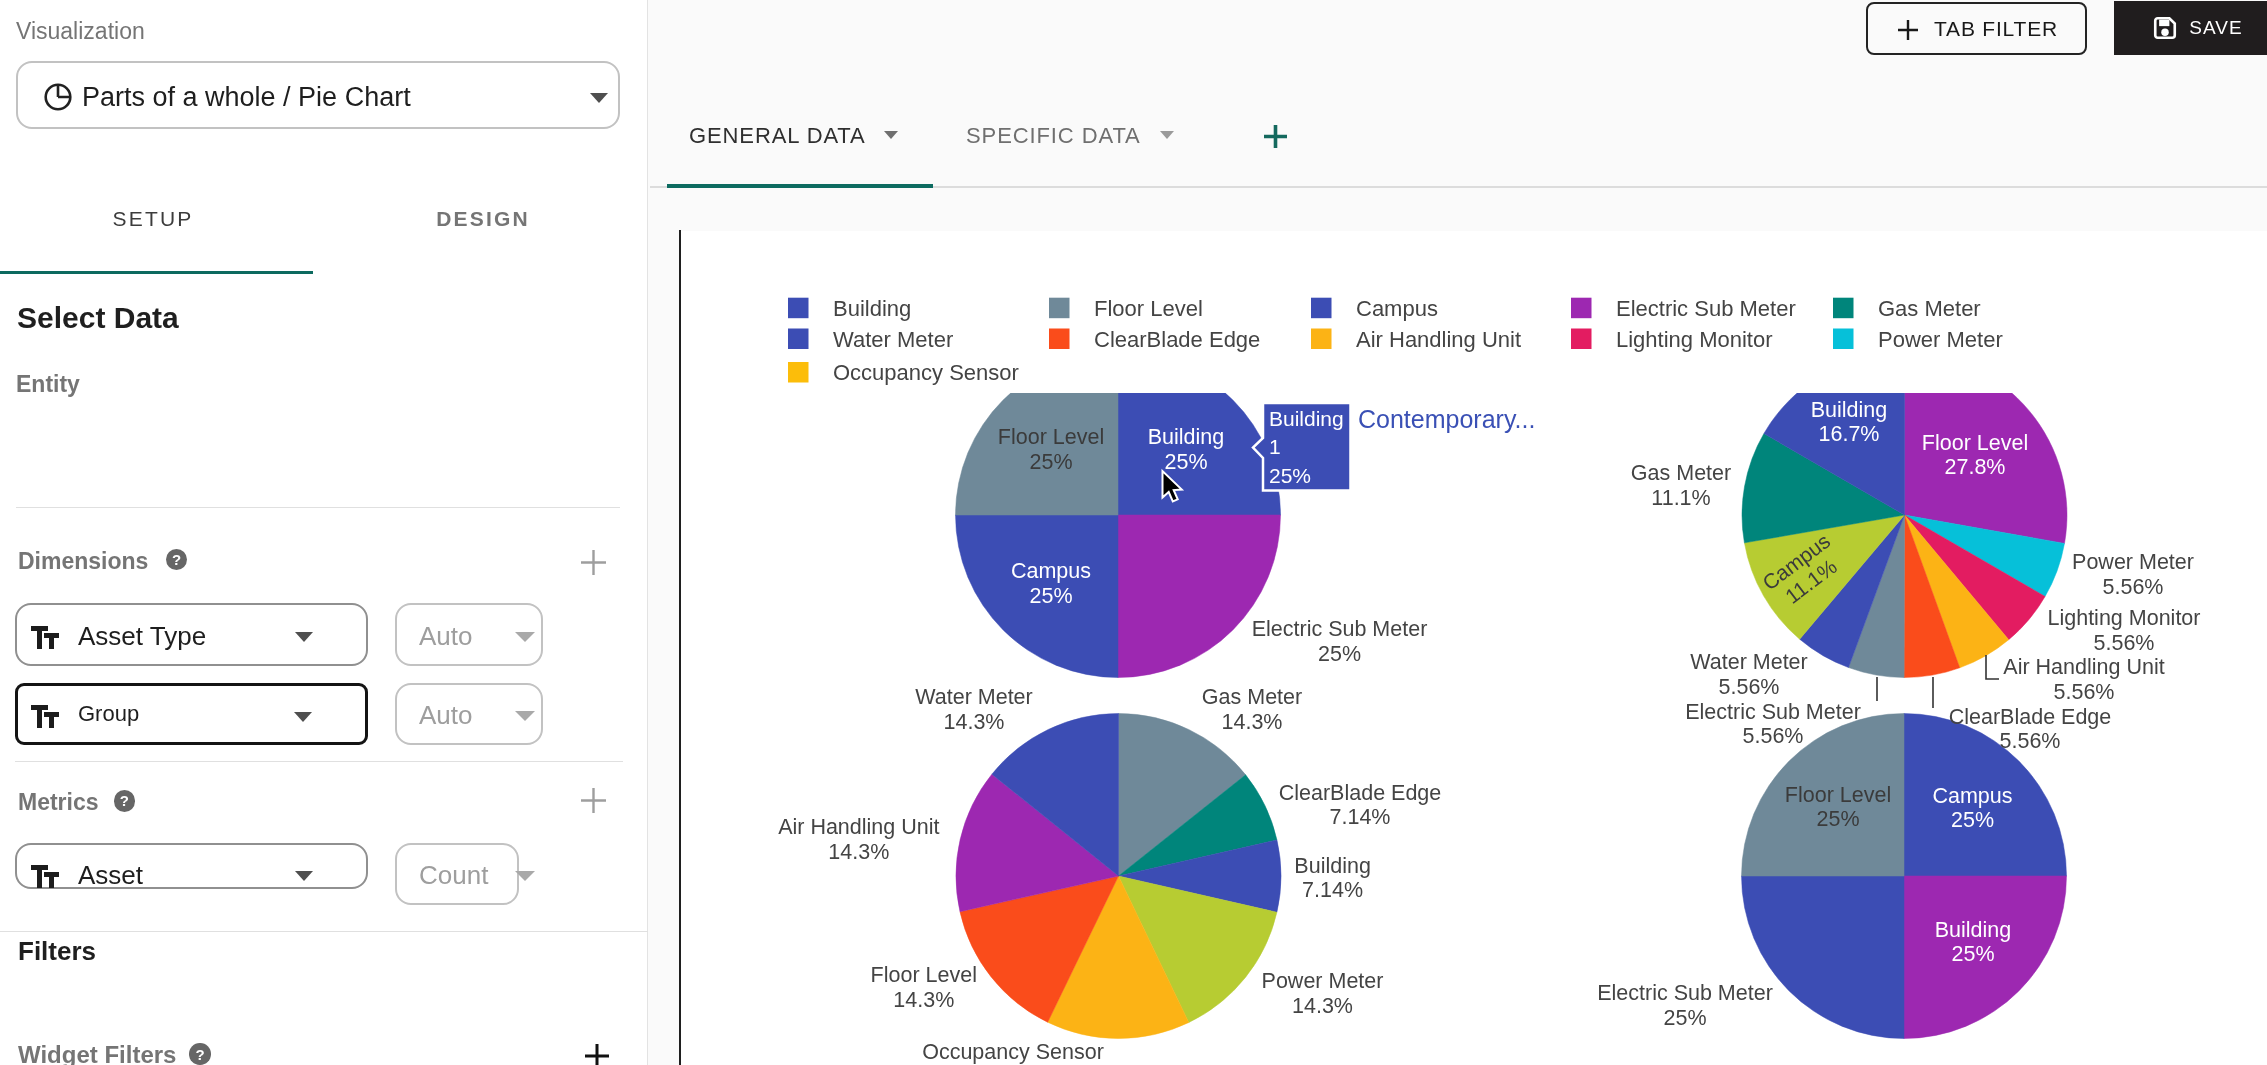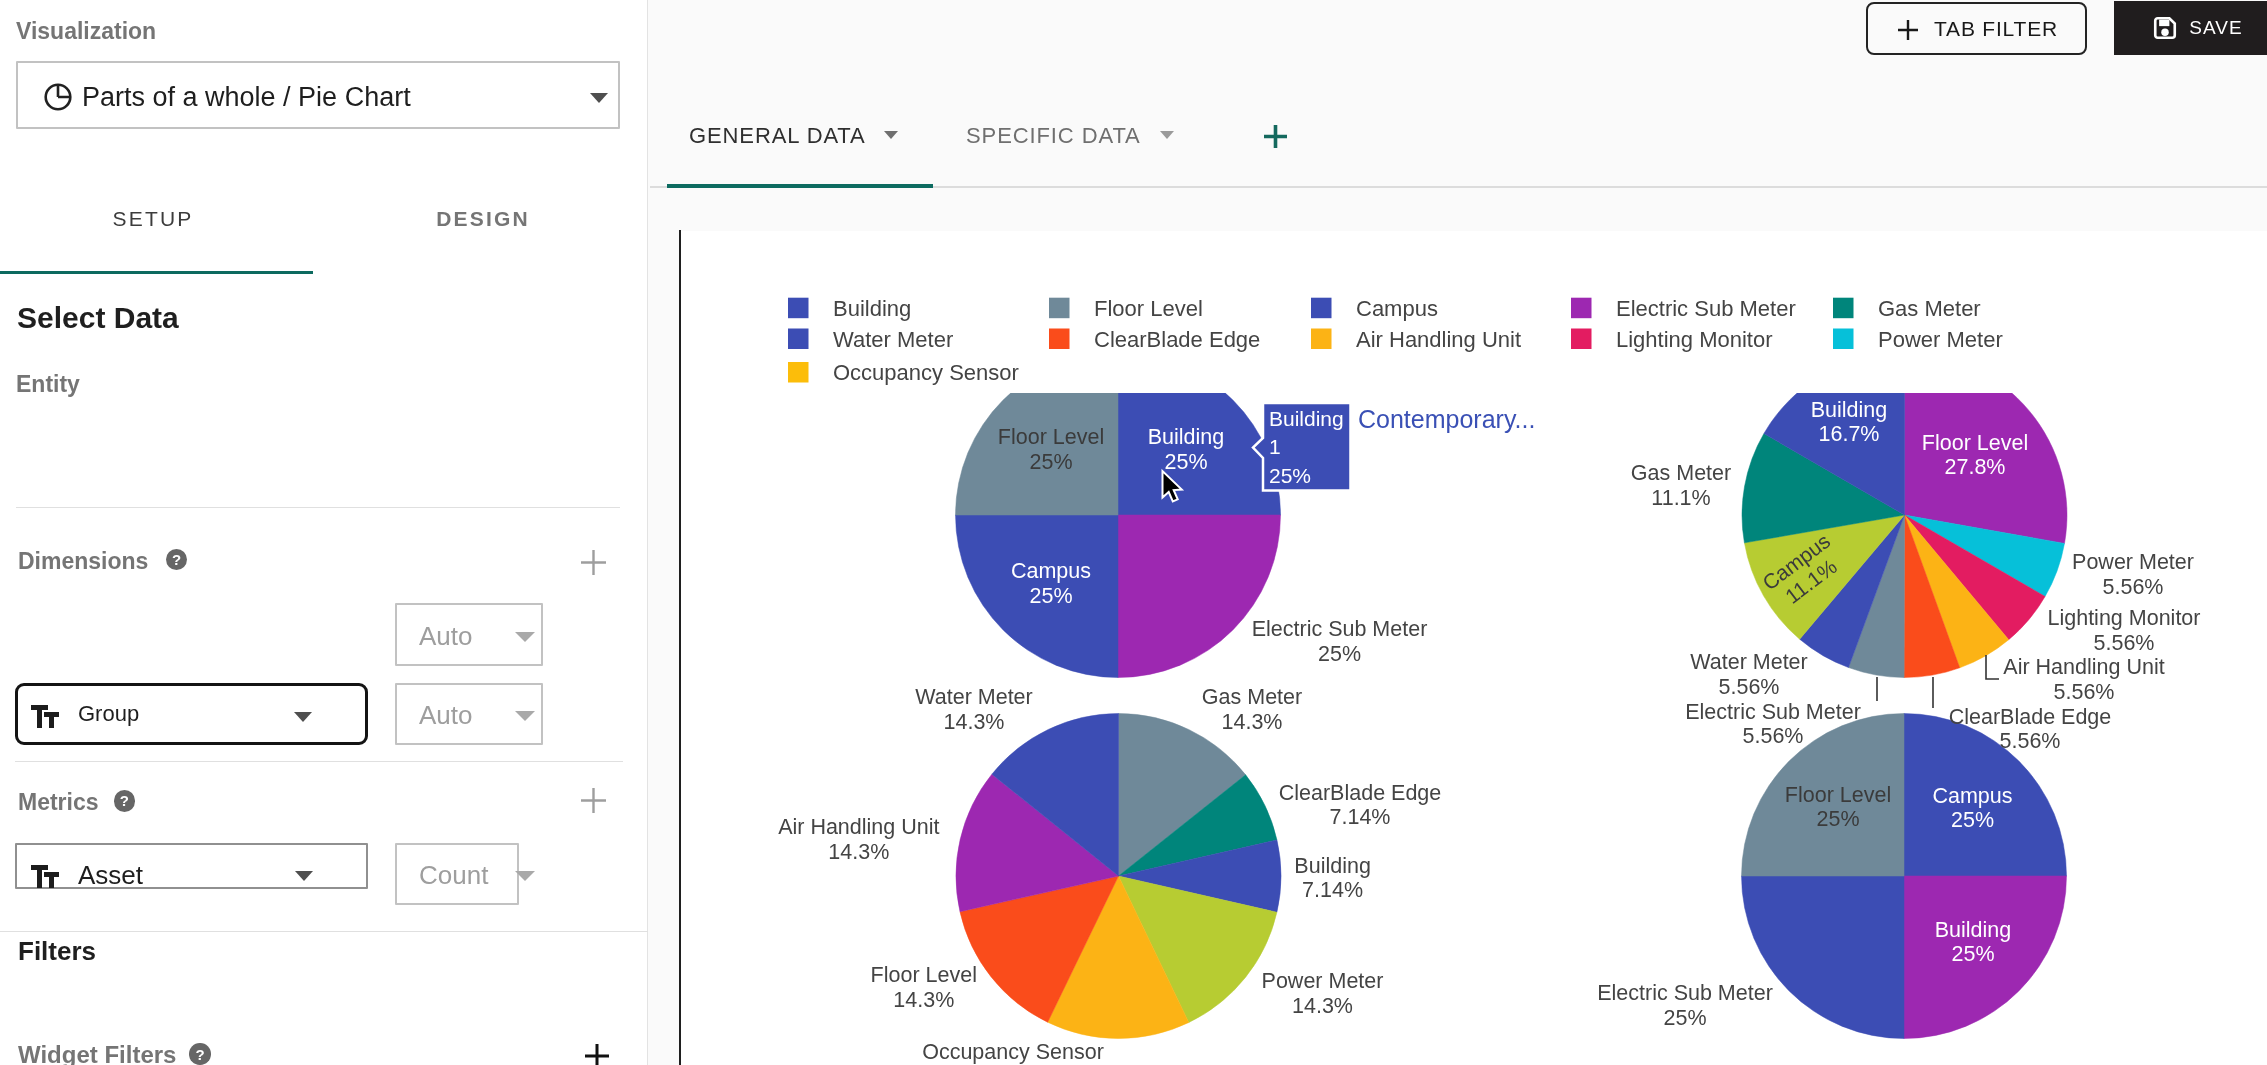--- a/index.html
+++ b/index.html
@@ -1,33 +1,41 @@
 <!DOCTYPE html>
-<html><head><meta charset="utf-8"><style>html,body{margin:0;padding:0}*{box-sizing:border-box}body{width:2267px;height:1065px;background:#fafafa;font-family:"Liberation Sans",sans-serif;position:relative;overflow:hidden}.abs{position:absolute}.box{position:absolute;border:2px solid #c2c2c2;border-radius:1px;background:#fff}</style></head><body>
+<html><head><meta charset="utf-8"><style>html,body{margin:0;padding:0}*{box-sizing:border-box}body{width:2267px;height:1065px;background:#fafafa;font-family:"Liberation Sans",sans-serif;position:relative;overflow:hidden}.abs{position:absolute}.box{position:absolute;border:2px solid #c2c2c2;border-radius:16px;background:#fff}</style></head><body>
 <div class="abs" style="left:0;top:0;width:648px;height:1065px;background:#fff;border-right:1px solid #e3e3e3">
-    <div class="abs" style="left:16px;top:18px;font-size:23px;font-weight:bold;color:#757575">Visualization</div>
+    <div class="abs" style="left:16px;top:18px;font-size:23px;font-weight:normal;color:#757575">Visualization</div>
     <div class="box" style="left:16px;top:61px;width:604px;height:68px">
       <svg width="30" height="30" style="position:absolute;left:25px;top:19px">
         <circle cx="15" cy="15" r="12.3" fill="none" stroke="#212121" stroke-width="2.6"></circle>
         <path d="M15,15 V2.7 M15,15 H27.3" stroke="#212121" stroke-width="2.6" fill="none"></path>
       </svg>
       <div class="abs" style="left:64px;top:19px;font-size:27px;color:#1e1e1e">Parts of a whole / Pie Chart</div>
       <div style="position:absolute;left:572px;top:30px;width:0;height:0;border-left:9.5px solid transparent;border-right:9.5px solid transparent;border-top:10px solid #4f4f4f"></div>
     </div>
     <div class="abs" style="left:0;top:207px;width:306px;text-align:center;font-size:21px;font-weight:500;letter-spacing:2.2px;color:#3c3c3c">SETUP</div>
     <div class="abs" style="left:330px;top:207px;width:306px;text-align:center;font-size:21px;font-weight:700;letter-spacing:2.2px;color:#757575">DESIGN</div>
     <div class="abs" style="left:0;top:271px;width:313px;height:3px;background:#0c6a5f"></div>
     <div class="abs" style="left:17px;top:301px;font-size:30px;font-weight:bold;color:#1f1f1f">Select Data</div>
     <div class="abs" style="left:16px;top:371px;font-size:23px;font-weight:bold;color:#757575">Entity</div>
     <div class="abs" style="left:16px;top:507px;width:604px;height:1px;background:#e0e0e0"></div>
     <div class="abs" style="left:18px;top:548px;font-size:23px;font-weight:bold;color:#757575">Dimensions</div>
     <div style="position:absolute;left:165.75px;top:548.75px;width:21.5px;height:21.5px;border-radius:50%;background:#666;color:#fff;font-size:15px;font-weight:bold;display:flex;align-items:center;justify-content:center">?</div>
     <svg style="position:absolute;left:580.5px;top:549.5px" width="25" height="25">
       <path d="M12.5,0 V25 M0,12.5 H25" stroke="#9e9e9e" stroke-width="2.4"></path>
     </svg>
+    <div class="box" style="left:15px;top:603px;width:353px;height:63px;border-color:#909090">
+      <svg width="28" height="23" style="position:absolute;left:14px;top:21px">
+        <path fill="#1c1c1c" d="M0,0 H17 V5 H11 V23 H6 V5 H0 Z"></path>
+        <path fill="#1c1c1c" d="M13,7 H28 V12 H23 V23 H18 V12 H13 Z"></path>
+      </svg>
+      <div class="abs" style="left:61px;top:16px;font-size:26px;color:#1e1e1e">Asset Type</div>
+      <div style="position:absolute;left:277.5px;top:27px;width:0;height:0;border-left:9.5px solid transparent;border-right:9.5px solid transparent;border-top:10px solid #4f4f4f"></div>
+    </div>
     <div class="box" style="left:395px;top:603px;width:148px;height:63px;border-color:#c2c2c2">
       <div class="abs" style="left:22px;top:16px;font-size:26px;color:#9e9e9e">Auto</div>
       <div style="position:absolute;left:118px;top:27px;width:0;height:0;border-left:10.5px solid transparent;border-right:10.5px solid transparent;border-top:10.5px solid #a9a9a9"></div>
     </div>
     <div class="box" style="left:15px;top:683px;width:353px;height:62px;border:3px solid #141414;border-radius:9px">
       <svg width="28" height="23" style="position:absolute;left:13px;top:19px">
         <path fill="#1c1c1c" d="M0,0 H17 V5 H11 V23 H6 V5 H0 Z"></path>
         <path fill="#1c1c1c" d="M13,7 H28 V12 H23 V23 H18 V12 H13 Z"></path>
       </svg>
       <div class="abs" style="left:60px;top:15px;font-size:22px;color:#1e1e1e">Group</div>

